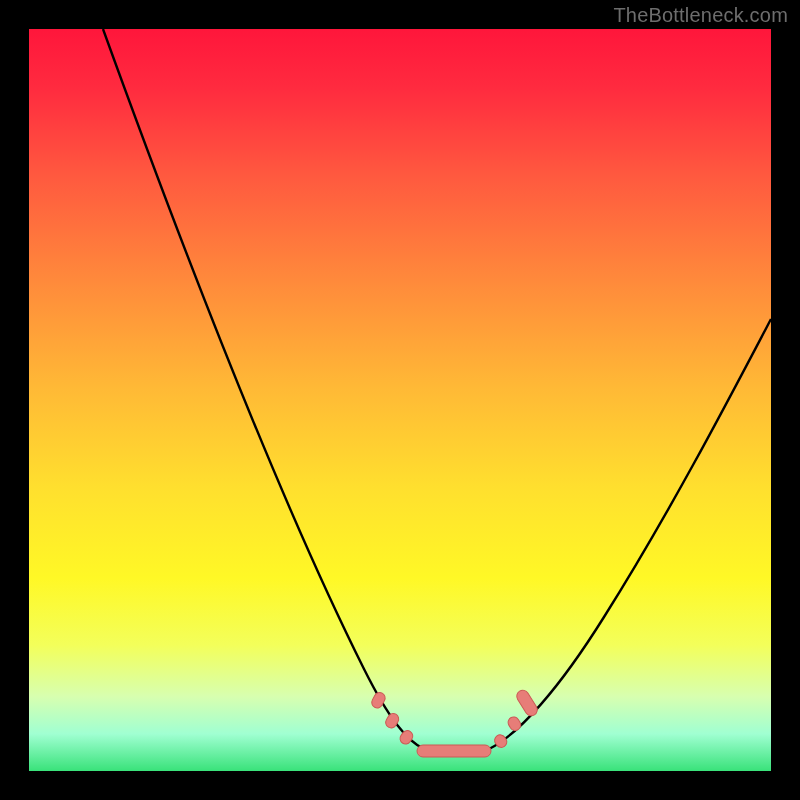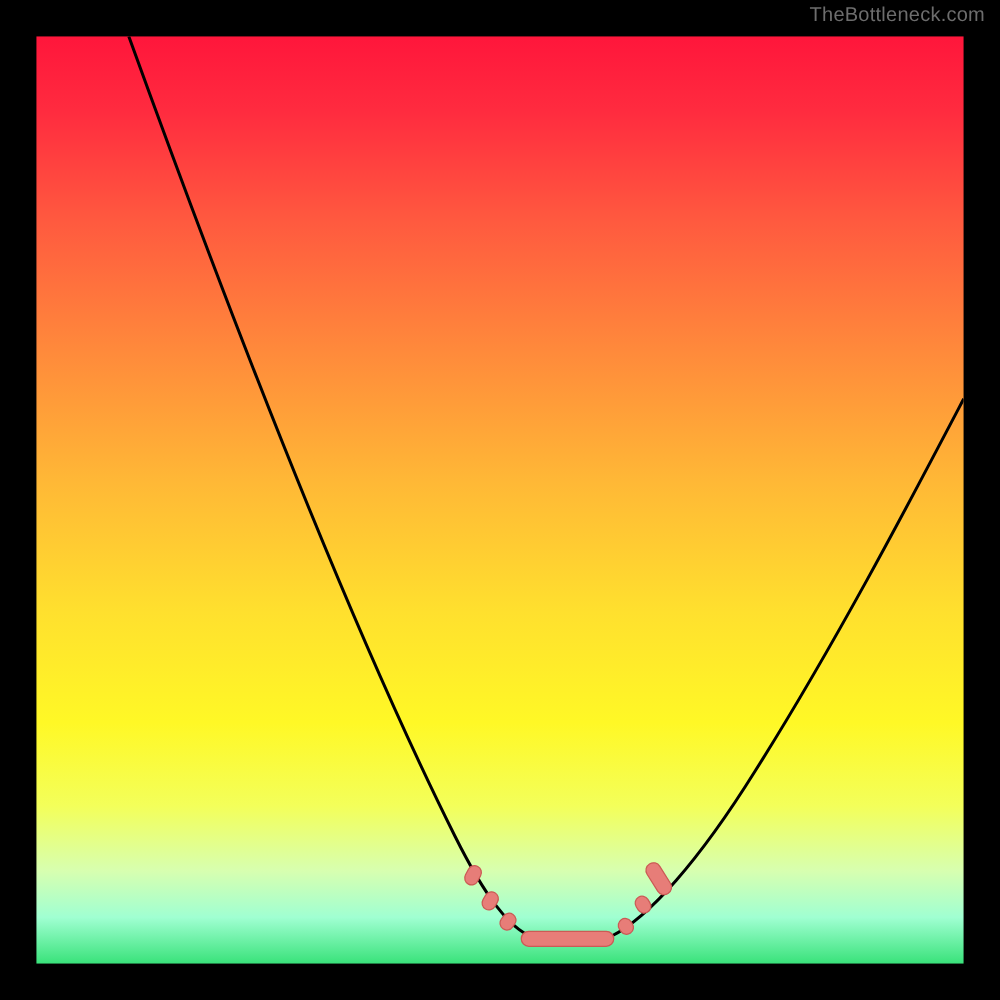--- a/index.html
+++ b/index.html
@@ -46,21 +46,21 @@
     position: absolute;
     inset: 0;
     width: 742px;
     height: 742px;
   }
   .watermark {
     position: absolute;
     top: 4px;
     right: 12px;
     color: #6d6d6d;
-    font-size: 16px;
+    font-size: 20px;
     font-weight: 500;
     letter-spacing: 0.2px;
     user-select: none;
   }
 </style>
 </head>
 <body>
 
 <div class="frame">
 

